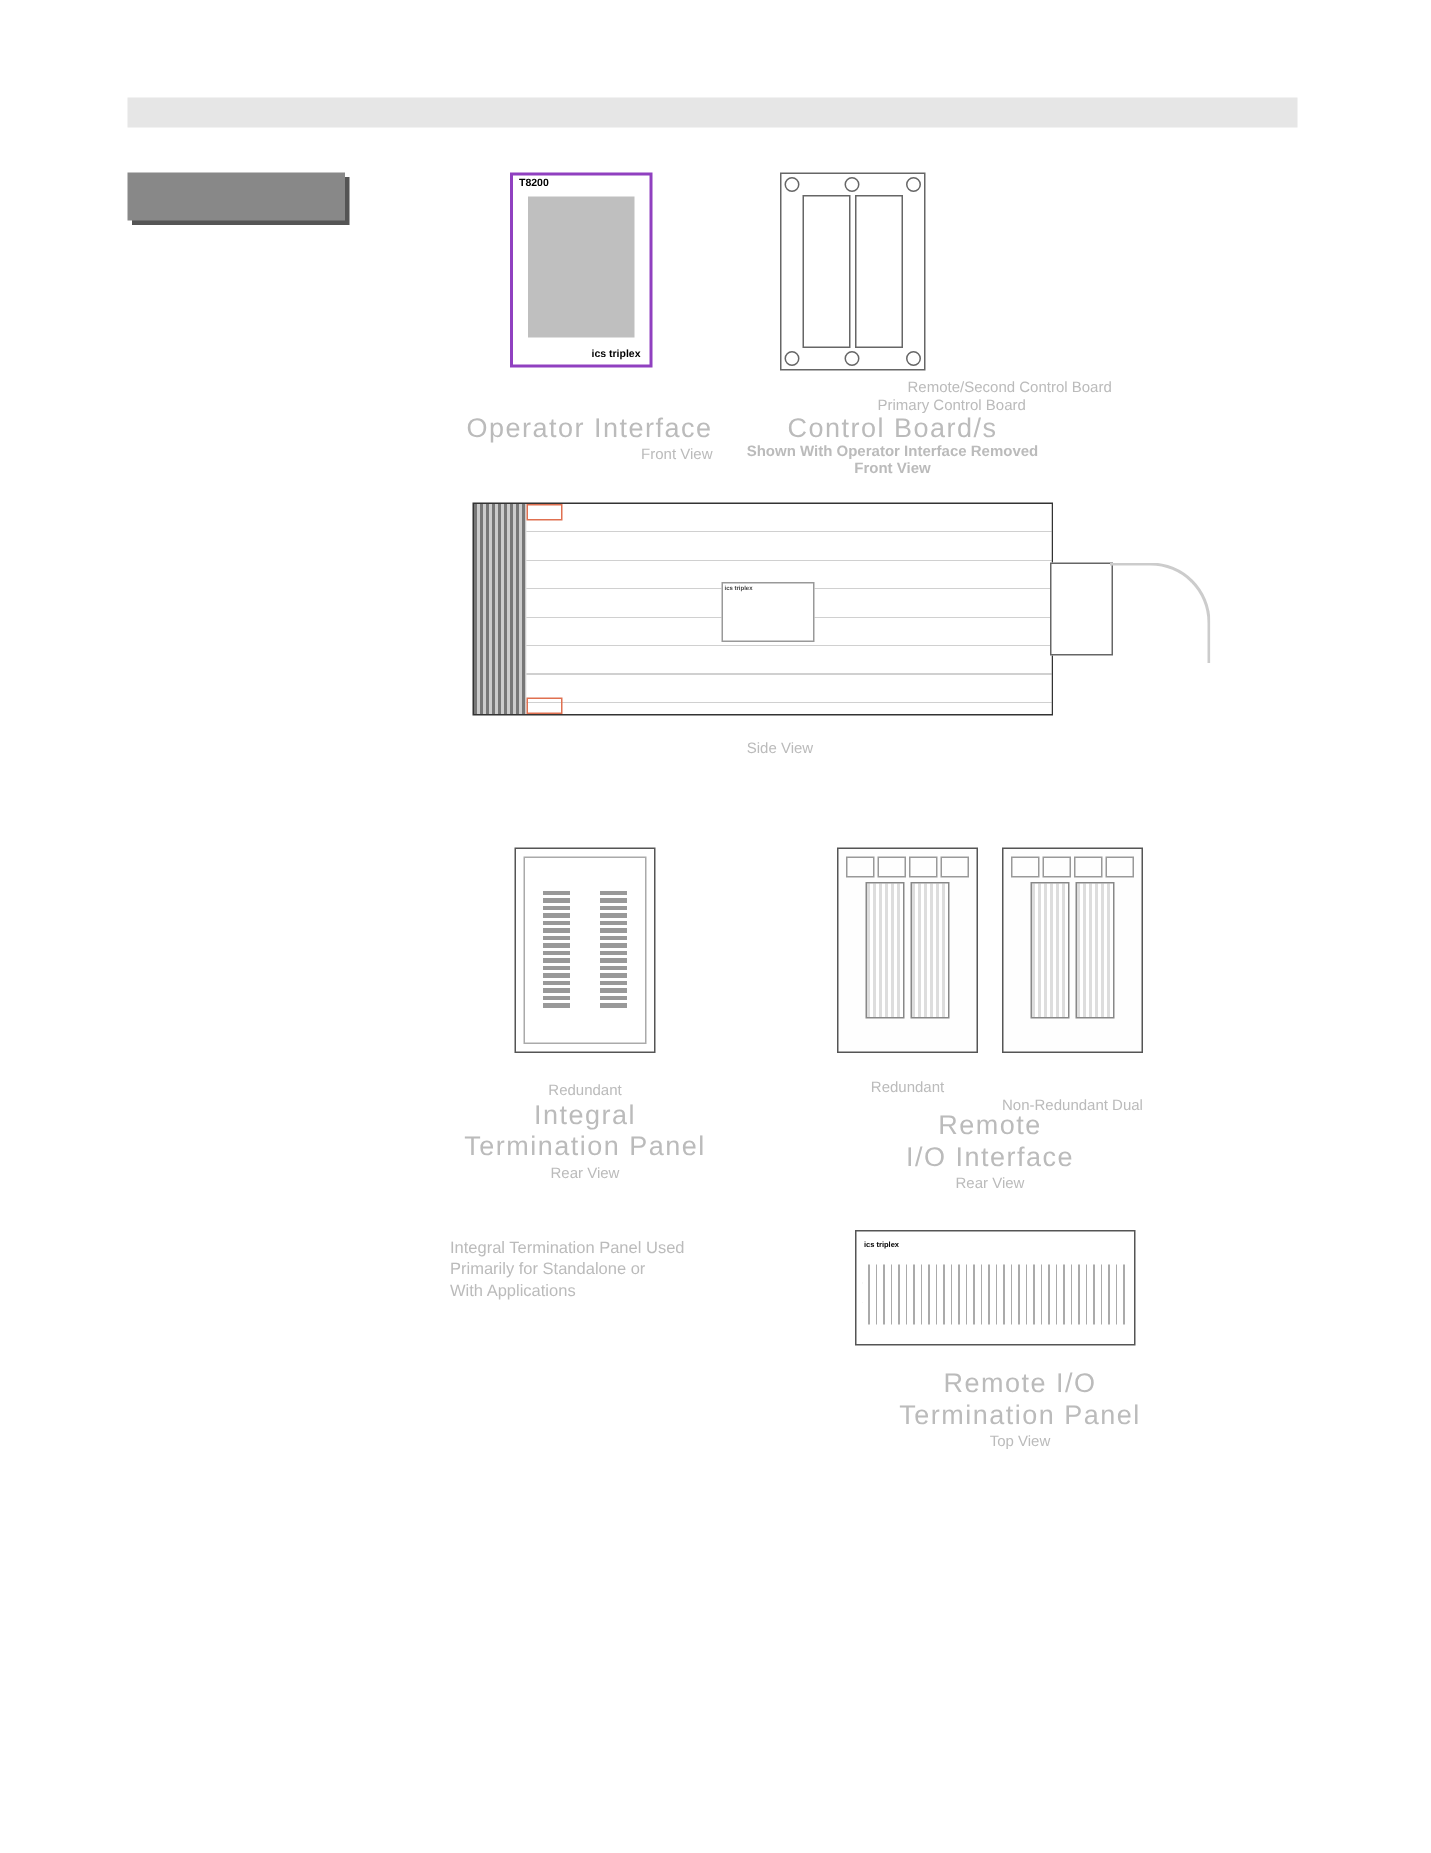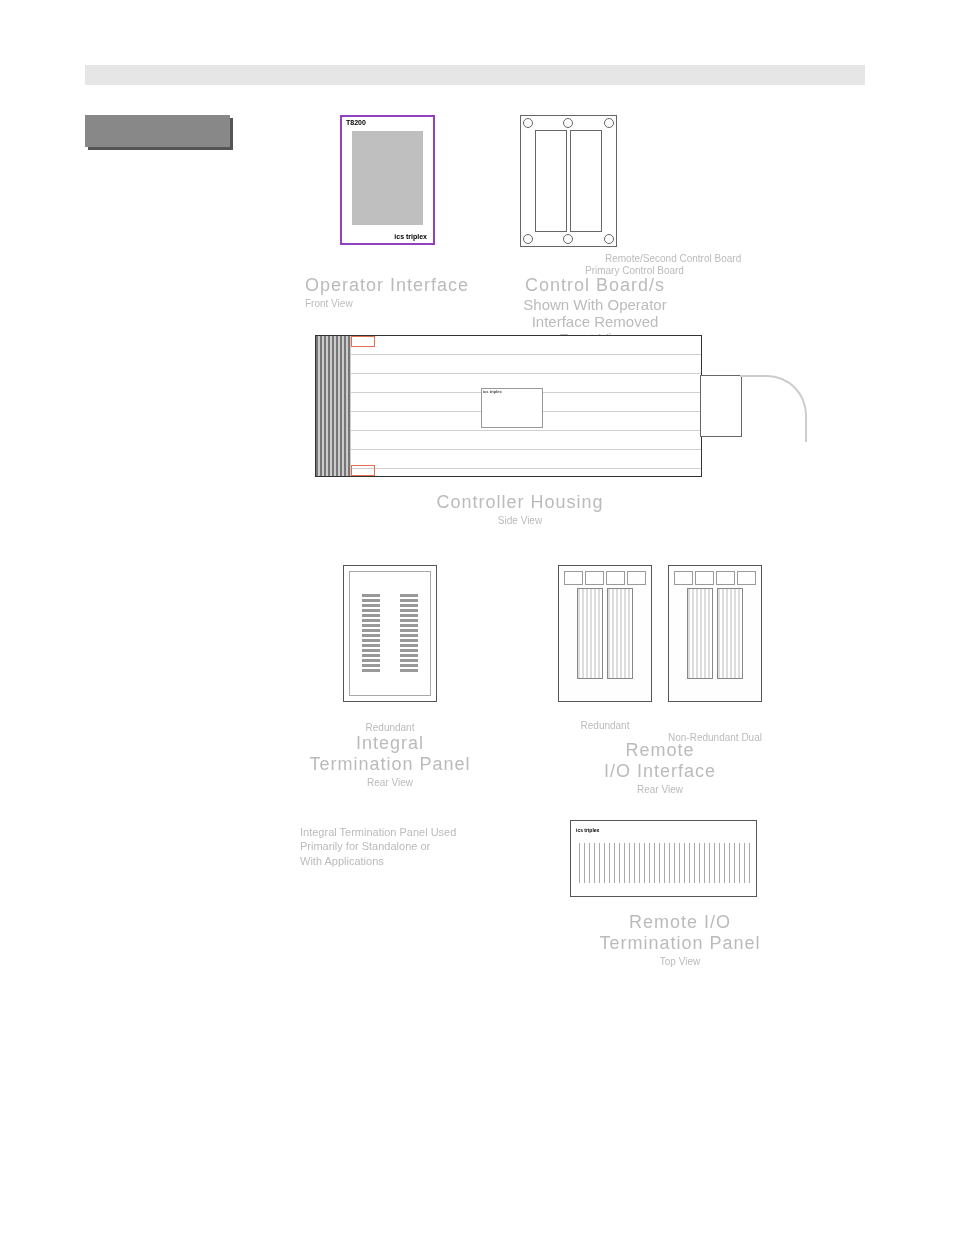--- a/index.html
+++ b/index.html
@@ -65,21 +65,21 @@
     right: 6px;
     font-size: 7px;
     font-weight: bold;
     color: #000;
   }
   .op-labels {
     position: absolute;
     top: 275px;
     left: 305px;
     width: 170px;
-    text-align: left;
+    text-align: right;
   }
   .title-thin {
     font-family: "Arial Narrow", Arial, sans-serif;
     font-weight: 300;
     font-size: 18px;
     color: #bbb;
     letter-spacing: 1px;
   }
   .sub-thin {
     font-family: "Arial Narrow", Arial, sans-serif;
@@ -129,22 +129,23 @@
   }
   .ctrl-labels {
     position: absolute;
     top: 275px;
     left: 495px;
     width: 200px;
     text-align: center;
   }
   .sub-thin-sm {
     font-family: "Arial Narrow", Arial, sans-serif;
-    font-size: 15px;
-    color: #bbb;
+    font-size: 10px;
+    color: #bbb;
+    font-weight: bold;
   }
 
   
   .housing {
     position: absolute;
     top: 335px;
     left: 315px;
     width: 385px;
     height: 140px;
     background: #fff;
@@ -393,21 +394,20 @@
   <div class="body-lines"></div>
   <div class="red-top"></div>
   <div class="red-bot"></div>
   <div class="label-plate">
     <span style="font-weight:bold">ics triplex</span>
   </div>
 </div>
 <div class="housing-conn"></div>
 <div class="housing-cable"></div>
 <div class="housing-labels">
-  <div class="title-thin">Controller Housing</div>
   <div class="sub-thin">Side View</div>
 </div>
 
 <div class="integral">
   <div class="inner">
     <div class="bar b1"></div>
     <div class="bar b2"></div>
   </div>
 </div>
 <div class="integral-labels">

